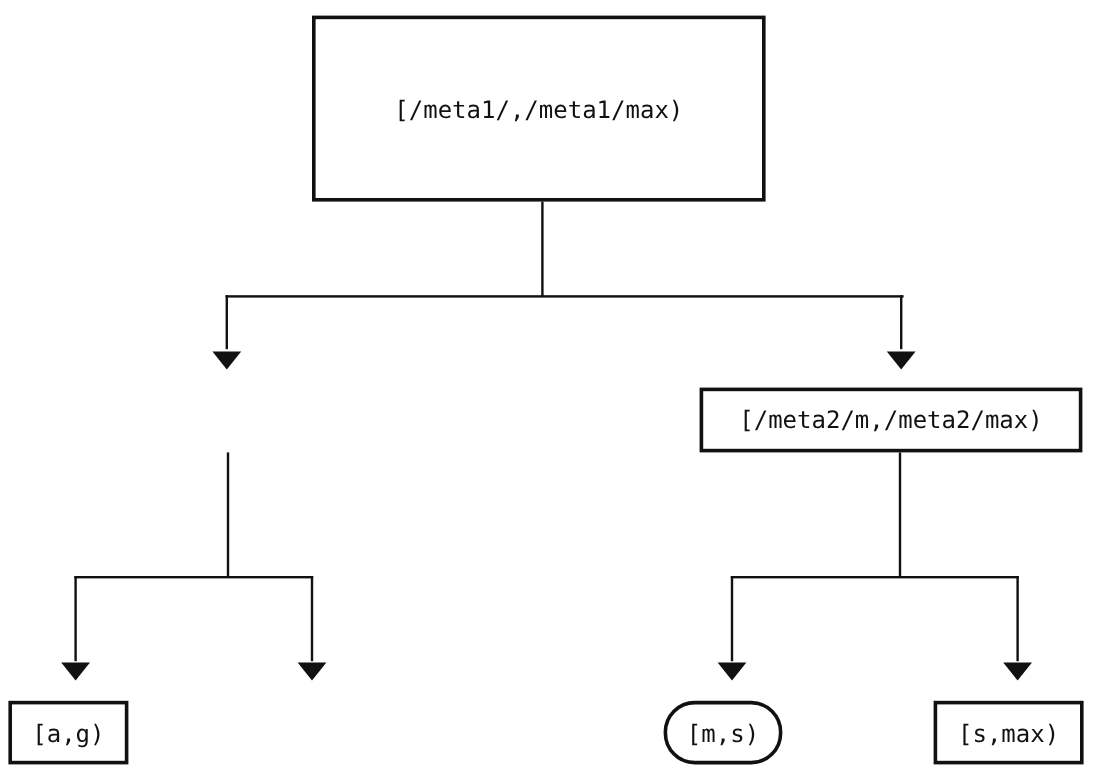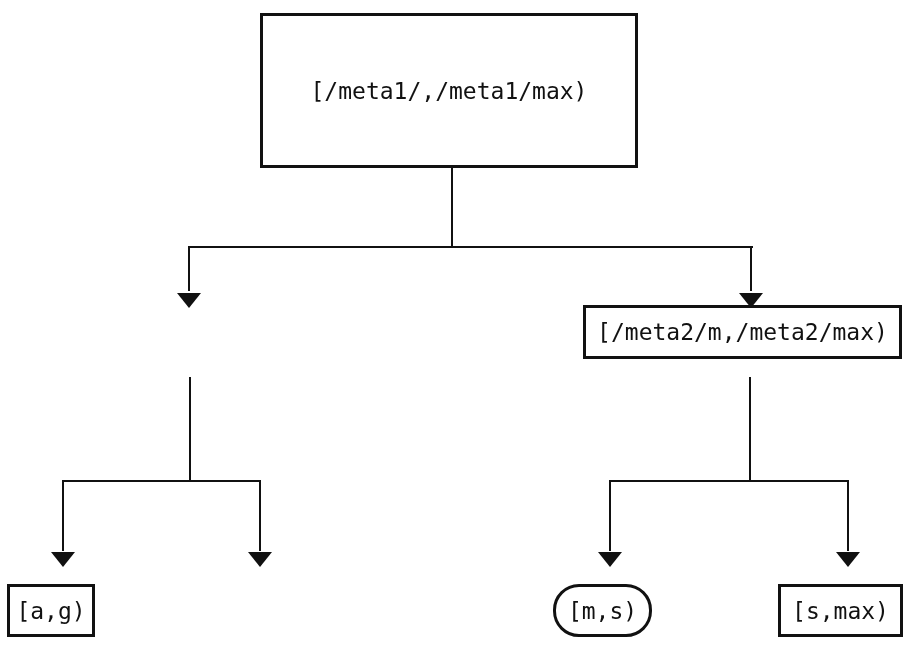--- a/index.html
+++ b/index.html
@@ -19,21 +19,21 @@
   .node {
     position: absolute;
     box-sizing: border-box;
     border: 3px solid #111111;
     background: #ffffff;
     display: flex;
     align-items: center;
     justify-content: center;
   }
   .node-label {
-    font-size: 23px;
+    font-size: 20px;
     font-weight: normal;
     letter-spacing: 0px;
     white-space: nowrap;
     color: #111111;
   }
   .line {
     position: absolute;
     background: #111111;
   }
   .arrow {
@@ -41,22 +41,22 @@
     width: 0;
     height: 0;
     border-left: 12px solid transparent;
     border-right: 12px solid transparent;
     border-top: 15px solid #111111;
   }
 
   
   .node-root      { left: 260px; top: 13px;  width: 378px; height: 155px; }
   .node-left-mid  { left: 23px;  top: 323px; width: 320px; height: 54px; }
-  .node-right-mid { left: 583px; top: 305px; width: 319px; height: 54px; }
-  .node-leaf-1    { left: 7px;   top: 584px; width: 88px; height: 53px; text-align: right; }
+  .node-right-mid { left: 583px; top: 323px; width: 319px; height: 54px; }
+  .node-leaf-1    { left: 7px;   top: 584px; width: 100px; height: 53px; text-align: right; }
   .node-leaf-2    { left: 204px; top: 584px; width: 97px;  height: 53px; }
   .node-leaf-3    { left: 553px; top: 584px; width: 99px;  height: 53px; border-radius: 26px; }
   .node-leaf-4    { left: 778px; top: 584px; width: 125px; height: 53px; }
 
   
   .e-root-stem  { left: 451px; top: 168px; width: 2px;   height: 79px; }
   .e-root-h     { left: 188px; top: 246px; width: 565px; height: 2px; }
   .e-root-ldrop { left: 188px; top: 246px; width: 2px;   height: 45px; }
   .e-root-rdrop { left: 750px; top: 246px; width: 2px;   height: 45px; }
   .a-left-mid   { left: 177px; top: 293px; }

